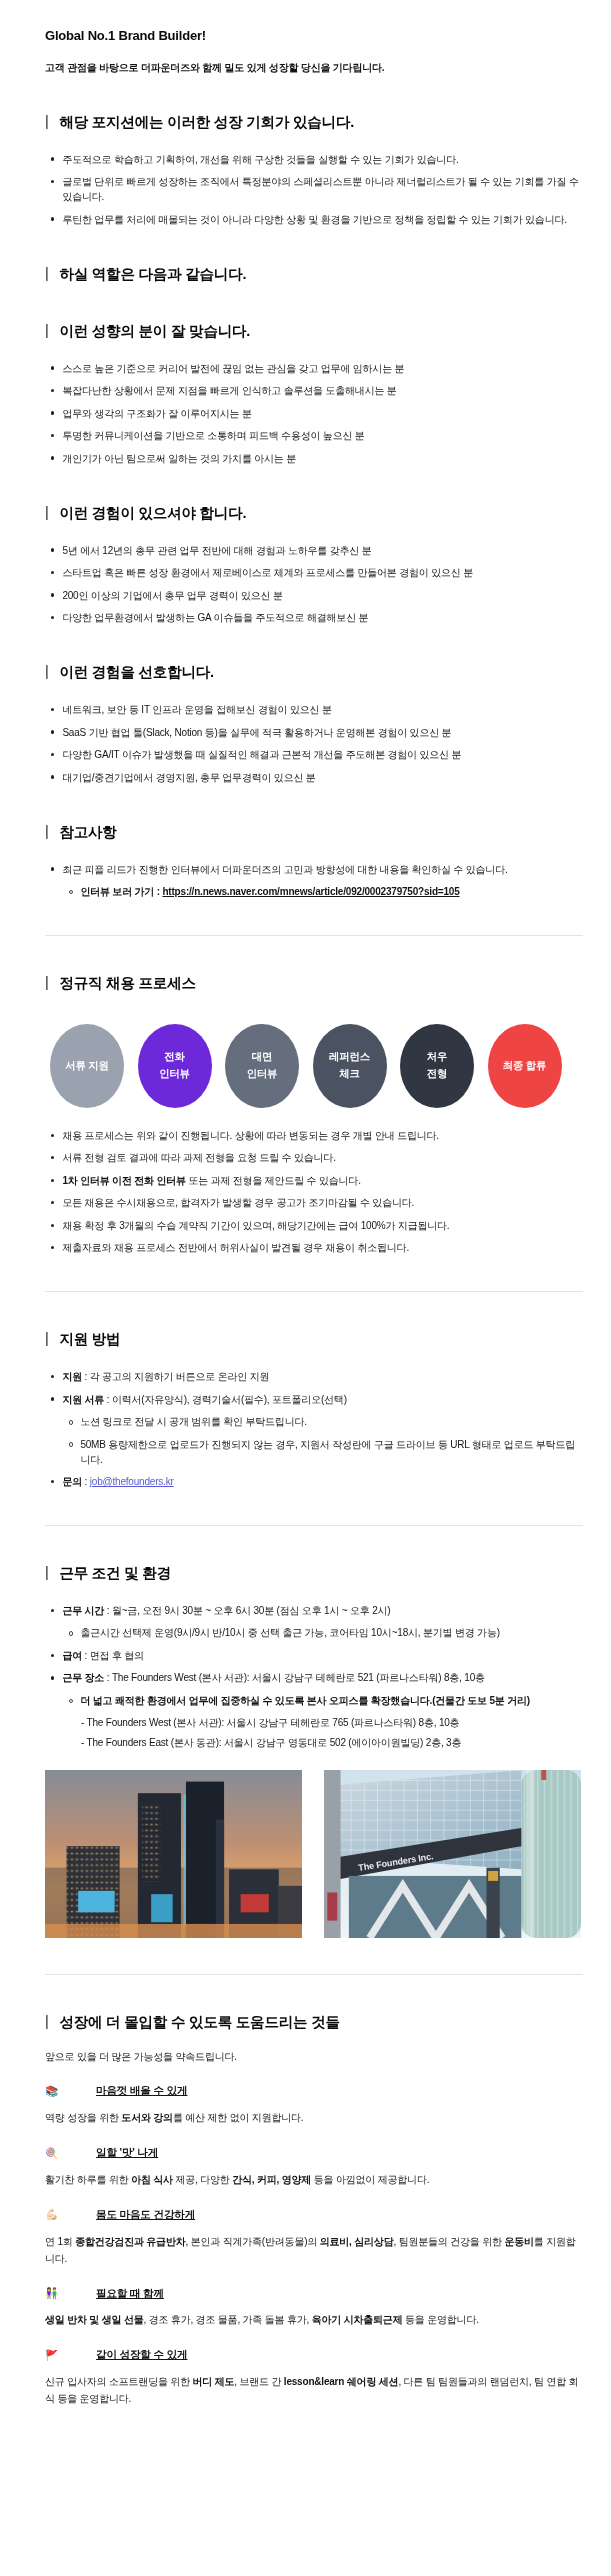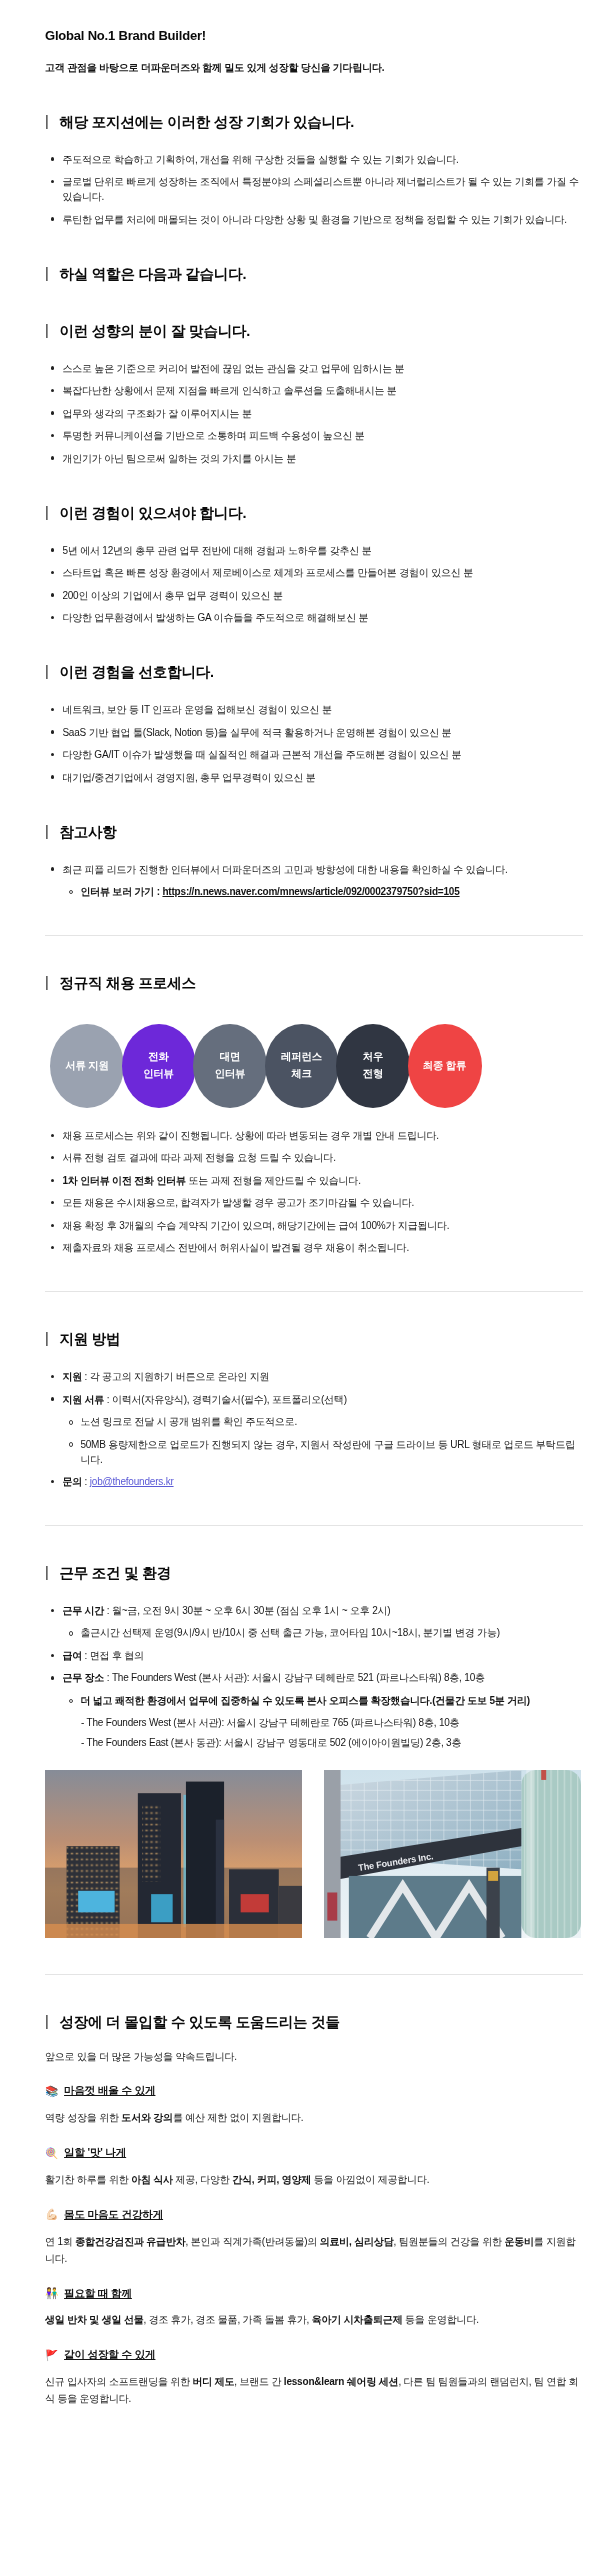--- a/index.html
+++ b/index.html
@@ -19,33 +19,33 @@
   .bullet{position:relative;padding-left:17.4px;margin-bottom:7.5px;}
   .bullet::before{content:"";position:absolute;left:5.8px;top:5.8px;width:3.3px;height:3.3px;border-radius:50%;background:#222;}
   .sub{margin-left:18px;}
   .sub::before{background:#fff;border:0.9px solid #444;width:2.6px;height:2.6px;}
   .dashline{padding-left:36px;margin-bottom:5px;}
   .dashline::before{display:none;}
   .b{font-weight:700;}
   .u{text-decoration:underline;}
   .lnk{cursor:pointer;color:inherit;}
   .divider{height:0.8px;background:#e4e4e4;margin:36px 0 0;}
-  .process{display:flex;align-items:flex-start;margin:31px 0 3.3px 5px;}
+  .process{display:flex;align-items:flex-start;margin:31px 0 3.3px 5px;gap:16px;}
   .pcircle{flex:0 0 auto;width:74px;height:84px;border-radius:50%;margin-right:-2.5px;
     color:#fff;font-weight:700;font-size:10.4px;display:flex;align-items:center;justify-content:center;
     text-align:center;line-height:1.6;white-space:pre-line;}
   .photos{display:flex;gap:21.5px;margin:20px 0 0;}
   .photo{width:257px;height:168px;overflow:hidden;background:#ddd;}
   .photo svg{display:block;width:100%;height:100%;}
   svg text{font-family:"Liberation Sans","DejaVu Sans",sans-serif;font-weight:700;}
   .benefits-intro{font-size:10px;font-weight:400;margin:18px 0 0;}
   .benefit{margin-top:20px;}
   .bhead{font-size:10.6px;font-weight:700;display:flex;align-items:center;gap:5.8px;}
   .bemoji{font-size:10.8px;}
-  .btitle{text-decoration:underline;}
+  .btitle{text-decoration:underline;margin-left:32px;}
   .bbody{font-size:10px;margin:10.8px 0 0;line-height:1.7;}
 </style>
 </head>
 <body>
 
 <div class="page">
   <div class="content">
 
     <h1 class="title">Global No.1 Brand Builder!</h1>
     <p class="subtitle">고객 관점을 바탕으로 더파운더즈와 함께 밀도 있게 성장할 당신을 기다립니다.</p>
@@ -148,21 +148,21 @@
 
     <div class="divider"></div>
 
     <h2 class="sec">
         <span class="hbar">|</span>
         <span>지원 방법</span>
       </h2>
     <ul class="blist">
       <li class="bullet"><span class="b">지원</span><span> : 각 공고의 지원하기 버튼으로 온라인 지원</span></li>
       <li class="bullet"><span class="b">지원 서류</span><span> : 이력서(자유양식), 경력기술서(필수), 포트폴리오(선택)</span></li>
-      <li class="bullet sub"><span>노션 링크로 전달 시 공개 범위를 확인 주도적으로.</span></li>
+      <li class="bullet sub"><span>노션 링크로 전달 시 공개 범위를 확인 부탁드립니다.</span></li>
       <li class="bullet sub"><span>50MB 용량제한으로 업로드가 진행되지 않는 경우, 지원서 작성란에 구글 드라이브 등 URL 형태로 업로드 부탁드립니다.</span></li>
       <li class="bullet"><span class="b">문의</span><span> : </span><span class="u lnk" style="color: rgb(91, 90, 214);">job@thefounders.kr</span></li>
     </ul>
 
     <div class="divider"></div>
 
     <h2 class="sec">
         <span class="hbar">|</span>
         <span>근무 조건 및 환경</span>
       </h2>

